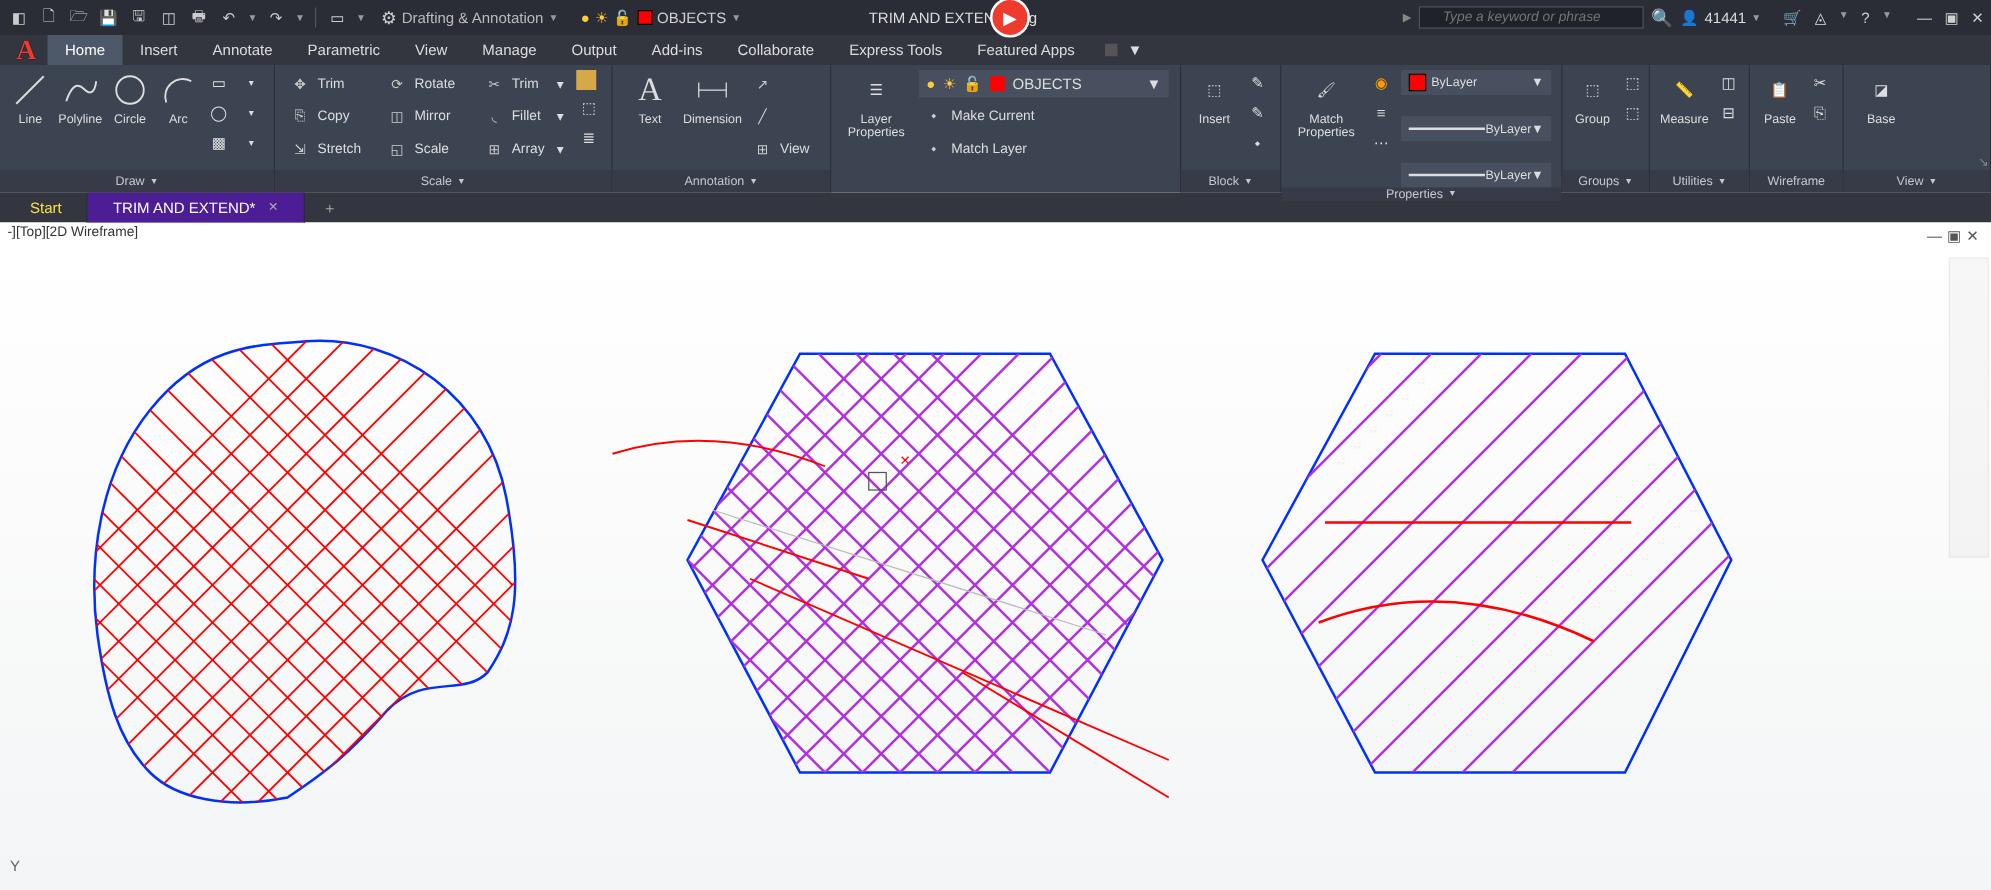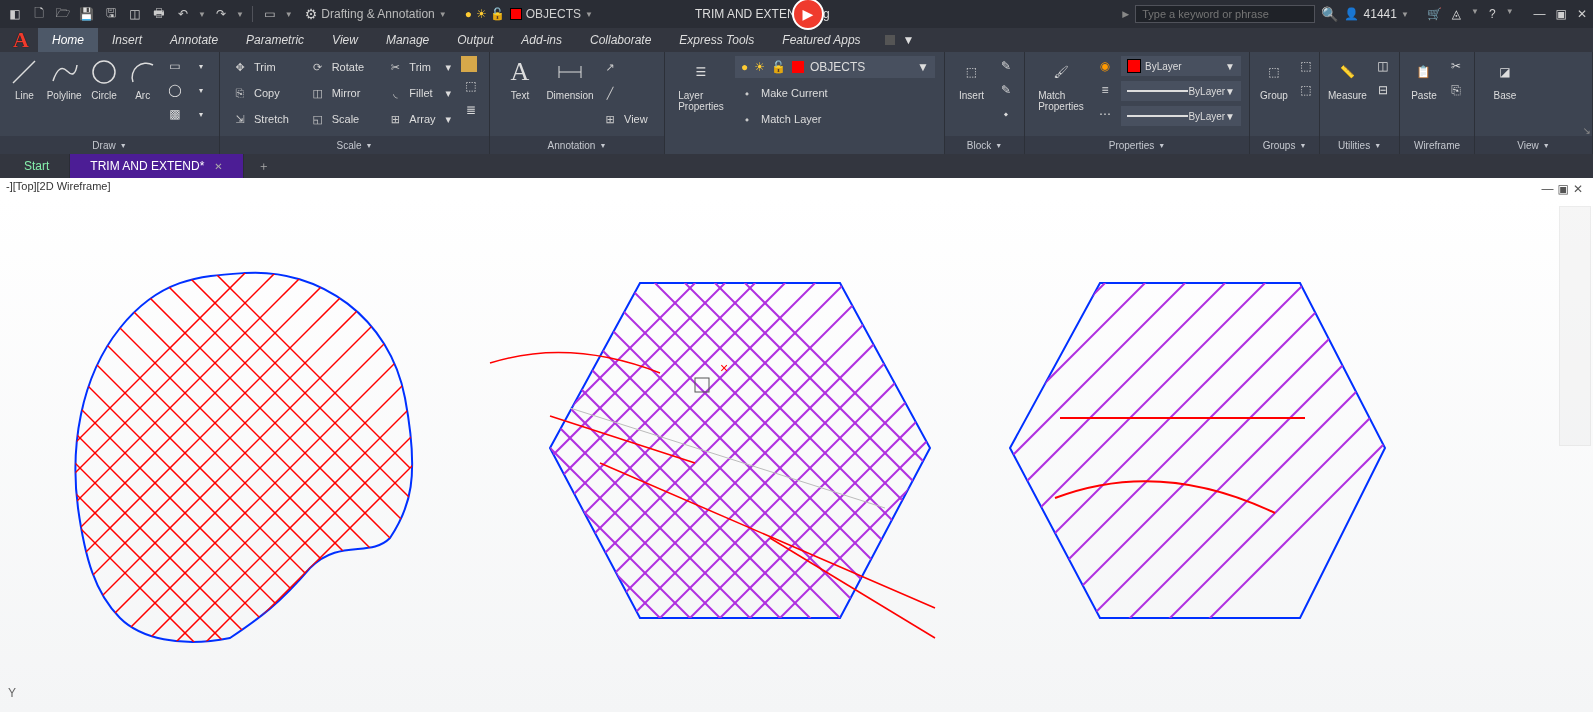--- a/index.html
+++ b/index.html
@@ -10,61 +10,61 @@
 .qat .qat-btn { width: 18px; height: 18px; display:flex; align-items:center; justify-content:center; color:#ccc; cursor:pointer;}
 .qat .sep { width:1px; height:16px; background:#50525a; margin:0 2px;}
 .qat .workspace { display:flex; align-items:center; gap:4px; padding: 0 6px; }
 .qat .gear { font-size:14px;}
 .qat .ws-label { color:#bbb; font-size:12px;}
 .qat .dd { font-size:8px; color:#999;}
 .qat .layer-pill { display:flex; align-items:center; gap:4px; padding:0 6px;}
 .qat .swatch { width:12px; height:12px; background:#f00; border:1px solid #000;}
 .qat .filename { flex:0 0 auto; margin-left:90px; margin-right:auto; color:#ddd;}
 .qat .search { flex:0 0 180px; }
-.qat .search input { width:100%; background:#1f2228; border:1px solid #50525a; color:#ddd; padding:2px 6px; font-size:11px;}
+.qat .search input { width:100%; background:#1f2228; border:1px solid #50525a; color:#ddd; font-style:italic; padding:2px 18px; font-size:11px;}
 .qat .mag { font-size:14px; color:#ddd;}
 .qat .user { display:flex; align-items:center; gap:4px; color:#ddd;}
 .qat .user-icon{ color:#5aa0ff;}
 .qat .right-ctrls { display:flex; gap:10px; margin-left:12px;}
 .qat .win-ctrls { display:flex; gap:10px; margin-left:14px;}
 .qat .logo-badge { position:absolute; left:792px; top:-2px; width:32px; height:32px; border-radius:50%; background:#ef3b2d; border:2px solid #fff; display:flex; align-items:center; justify-content:center; color:#fff; font-size:14px; z-index:5;}
 
 
 .menu-row { height: 24px; background:#33363f; display:flex; align-items:stretch; color:#ddd; padding-left:4px;}
 .logo-a { width:34px; display:flex; align-items:center; justify-content:center;}
 .logo-a span{ color:#ef3b2d; font-weight:bold; font-size:22px; font-family: Georgia, serif; text-shadow:0 0 1px #000;}
-.menu-tab { display:flex; align-items:center; padding:0 14px; cursor:pointer; font-size:12px; color:#ddd;font-style:italic;}
+.menu-tab { display:flex; align-items:center; padding:0 14px; cursor:pointer; font-size:12px; color:#ddd;}
 .menu-tab.active { background:#4d5868; color:#fff;}
 .menu-extra { display:flex; align-items:center; gap:8px; padding:0 10px;}
 .menu-extra .sq { width:10px; height:10px; background:#555;}
 
 
 .ribbon { height:102px; background:#3d4451; display:flex; color:#ddd; position:relative; }
 .panel { display:flex; flex-direction:column; border-right:1px solid #2c3038; }
 .panel-body { flex:1; display:flex; align-items:flex-start; padding:4px 8px 0 8px; gap:6px;}
 .panel-title { height:18px; display:flex; align-items:center; justify-content:center; font-size:10px; color:#c5c8cf; gap:4px; background:#363b47; padding:0 8px; cursor:pointer;}
 .panel-title .dd{ font-size:7px;}
 .big-tool { display:flex; flex-direction:column; align-items:center; gap:2px; width:44px; cursor:pointer;}
 .big-tool .ico { width:32px; height:32px; display:flex; align-items:center; justify-content:center; color:#ddd;}
-.big-tool .lbl { font-size:10px; text-align:left; line-height:1.1;}
+.big-tool .lbl { font-size:10px; text-align:center; line-height:1.1;}
 .col { display:flex; flex-direction:column; gap:4px;}
 .rowbtn { display:flex; align-items:center; gap:6px; font-size:11px; height:22px; padding:0 4px; cursor:pointer; white-space:nowrap;}
 .rowbtn .ic { width:16px; display:flex; justify-content:center; color:#ccc;}
 .mini { width:20px; height:20px; display:flex; align-items:center; justify-content:center; cursor:pointer;}
 .layer-combo { width:200px; height:22px; background:#48505f; display:flex; align-items:center; gap:6px; padding:0 6px; cursor:pointer;}
 .layer-combo .swatch{ width:12px; height:12px; background:#f00;}
 .bylayer-combo { width:120px; height:20px; background:#48505f; display:flex; align-items:center; justify-content:space-between; padding:0 6px; font-size:10px; cursor:pointer;}
 .line-preview { flex:1; height:2px; background:#ddd;}
 .bylayer-row { display:flex; align-items:center; gap:4px;}
 .bylayer-sw { width:14px; height:14px; background:#f00; border:1px solid #000;}
 .arrow-exp { position:absolute; right:2px; bottom:18px; font-size:10px; color:#888;}
 
 
 .filetabs { height:24px; background:#33363f; display:flex; align-items:stretch; padding-left:4px;}
-.ftab { display:flex; align-items:center; padding:0 20px; font-size:12px; color:#86efac; cursor:pointer; border-right:1px solid #2a2d35;}
+.ftab { display:flex; align-items:center; padding:0 20px; font-size:12px; color:#fde047; cursor:pointer; border-right:1px solid #2a2d35;}
 .ftab.active { background:#4c1d95; color:#fff;}
 .ftab .close { margin-left:10px; color:#aaa; font-size:10px;}
 .ftab-plus { display:flex; align-items:center; padding:0 14px; color:#aaa; cursor:pointer;}
 
 
 .vp-label { padding:2px 6px; font-size:11px; color:#333; background:#fff;}
 .vp-ctrls { position:absolute; top:182px; right:10px; display:flex; gap:4px; color:#555;}
 .vp-ctrls span{ font-size:12px; cursor:pointer;}
 
 
@@ -350,21 +350,21 @@
       <div class="big-tool" style="width:56px">
         <div class="ico">🖌</div>
         <div class="lbl" style="white-space:pre-line">Match
 Properties</div>
       </div>
       <div class="col">
         <div class="mini" style="color:#f90">◉</div>
         <div class="mini">≡</div>
         <div class="mini">⋯</div>
       </div>
-      <div class="col" style="gap:5px">
+      <div class="col" style="gap:17px">
         <div class="bylayer-combo">
           <div class="bylayer-row">
               <span class="bylayer-sw"></span>
               <span>ByLayer</span>
             </div>
             <span class="dd">▼</span>
         </div>
         <div class="bylayer-combo">
           <div class="line-preview"></div>
             <span>ByLayer</span>

